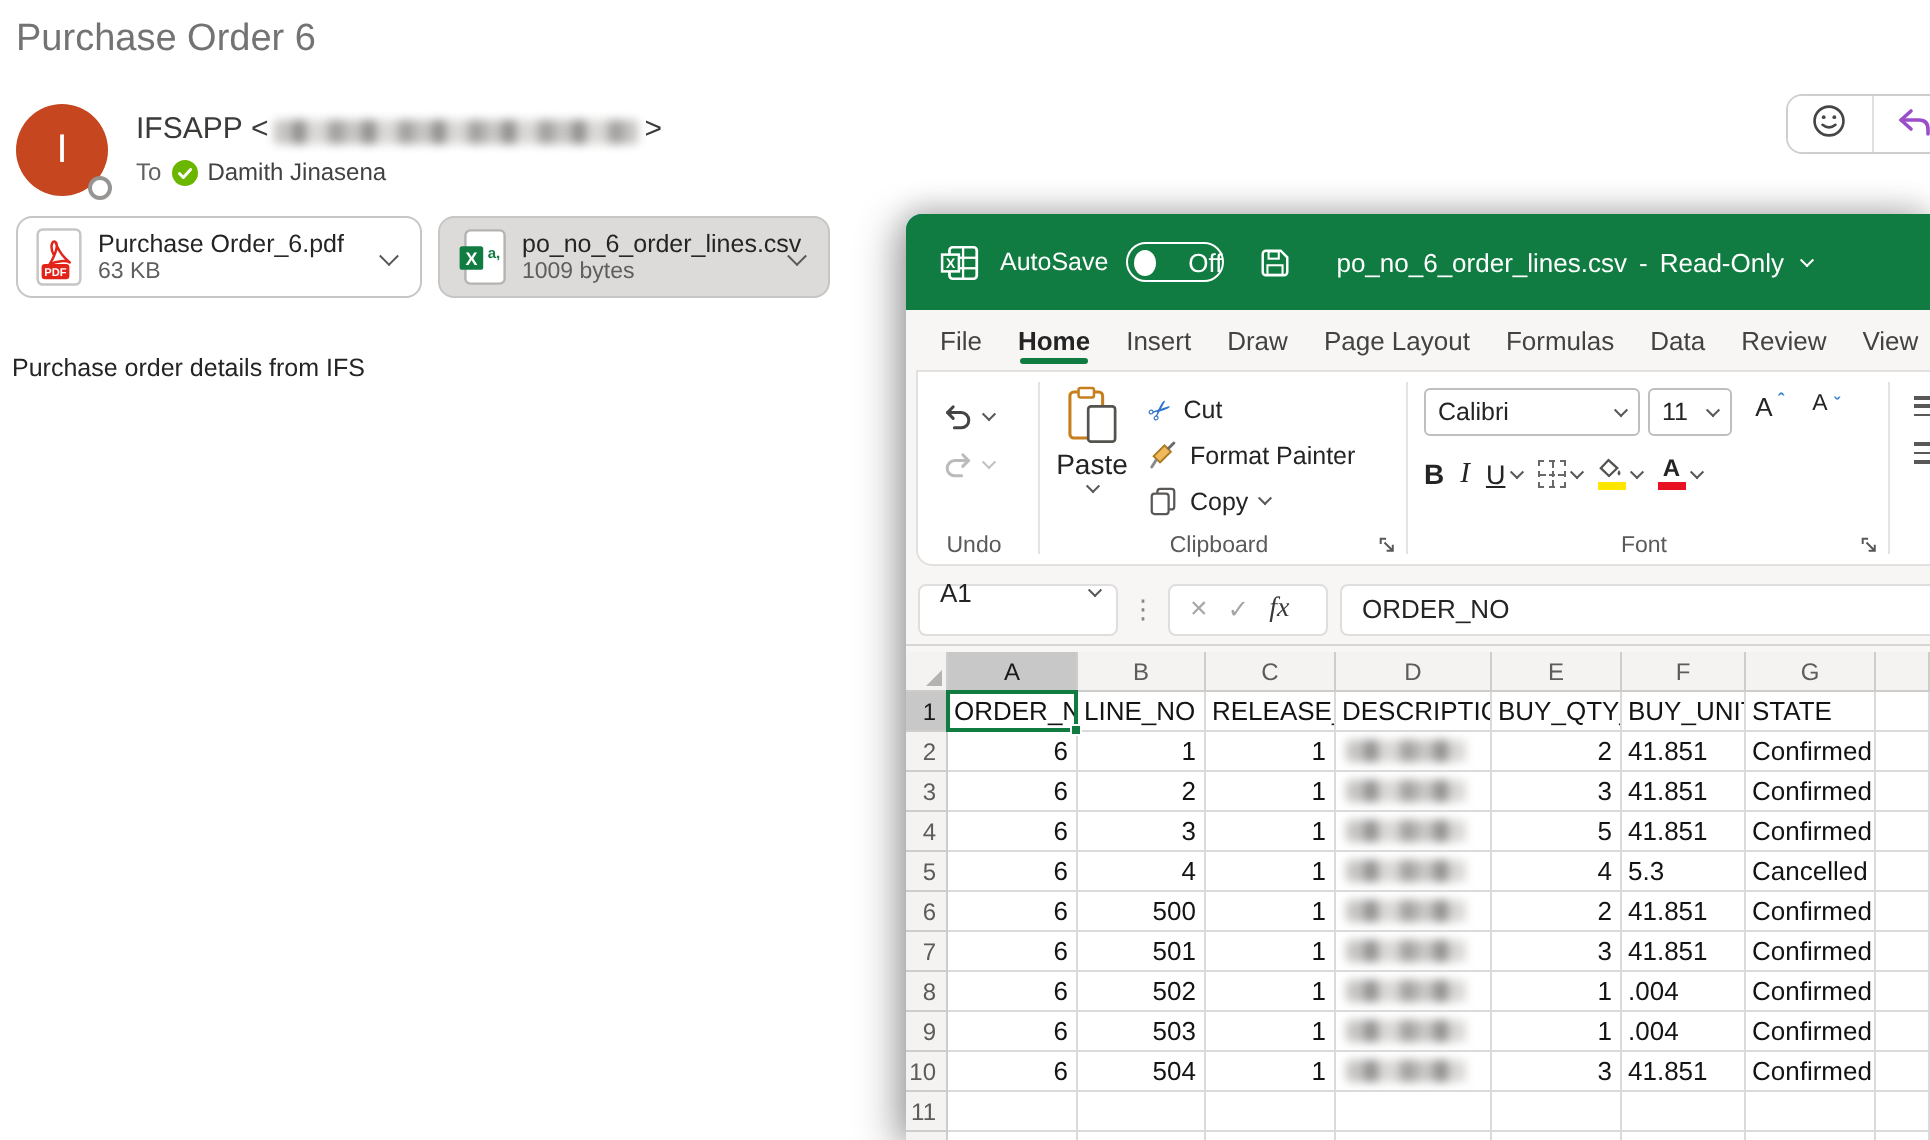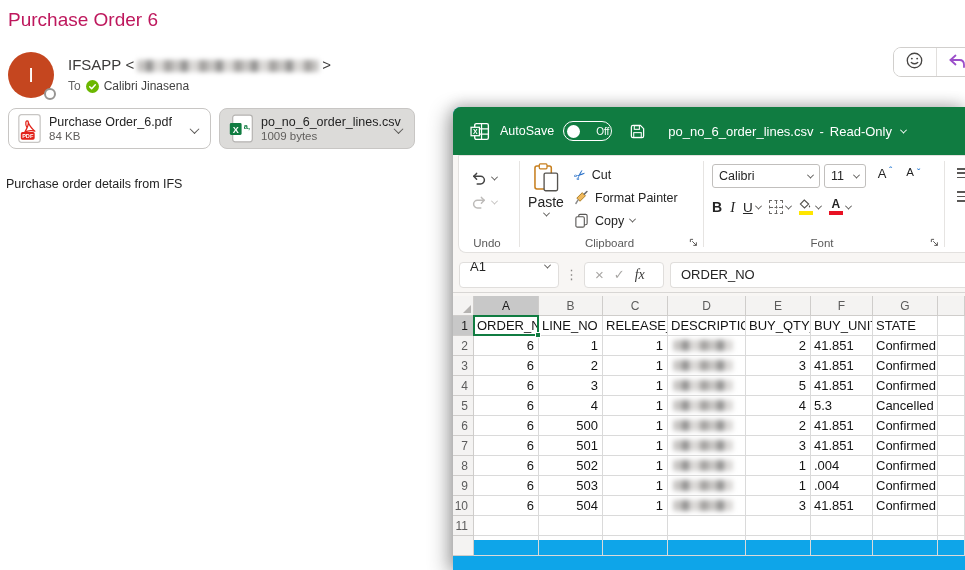--- a/index.html
+++ b/index.html
@@ -1,20 +1,20 @@
 <!DOCTYPE html>
 <html style="--excel-green: #107C41; --selection-green: #107C41; --avatar-orange: #C5461F; --presence-green: #6BB700; --reply-purple: #9B4EC9; --pdf-red: #E2231A; --fill-yellow: #FFE600; --font-red: #E81123;"><head>
 <meta charset="utf-8">
 <style>
   * { margin:0; padding:0; box-sizing:border-box; }
   html,body { width:965px; height:570px; overflow:hidden; background:#fff;
     font-family:"Liberation Sans", sans-serif; position:relative; }
 
   
-  .subject { position:absolute; left:8px; top:9px; font-size:19px; color:#be185d; }
+  .subject { position:absolute; left:8px; top:9px; font-size:19px; color:#737373; }
   .react-bar { position:absolute; top:47px; right:-14px; width:86px; height:30px;
     background:#fff; border:1px solid #d1cfcd; border-radius:8px; display:flex; overflow:hidden; }
   .react-btn { flex:1; display:flex; align-items:center; justify-content:center; background:#fff; border:none; }
   .react-btn + .react-btn { border-left:1px solid #e1dfdd; }
 
   .avatar { position:absolute; left:8px; top:52px; width:46px; height:46px; border-radius:50%;
     background:var(--avatar-orange); color:#fff; font-size:20px; display:flex; align-items:center; justify-content:center; }
   .presence { position:absolute; right:-2px; bottom:-2px; width:12px; height:12px; border-radius:50%;
     background:#fff; border:2px solid #979593; }
 
@@ -53,21 +53,21 @@
   .excel-window { position:absolute; left:453px; top:107px; width:512px; height:463px;
     border-radius:8px 0 0 0; overflow:hidden; background:#0ea5e9;
     box-shadow:-6px 4px 20px rgba(0,0,0,.30), 0 -3px 14px rgba(0,0,0,.18); }
 
   .xl-titlebar { height:48px; background:var(--excel-green); display:flex; align-items:center;
     padding-left:17px; gap:9px; color:#fff; }
   .autosave-label { font-size:12.5px; }
   .toggle { width:49px; height:20px; border:1.5px solid #fff; border-radius:11px;
     display:flex; align-items:center; flex:none; }
   .knob { width:13px; height:13px; background:#fff; border-radius:50%; margin-left:3px; }
-  .toggle-label { font-size:10px; margin-left:16px; }
+  .toggle-label { font-size:13px; margin-left:16px; }
   .doc-title { margin-left:13px; font-size:13px; display:flex; align-items:center; gap:6px; white-space:nowrap; }
   .doc-title .chev { margin-left:3px; }
 
   .xl-tabs { height:30px; background:#f8f6f4; display:flex; align-items:center; gap:18px;
     padding-left:17px; font-size:13px; color:#424242; white-space:nowrap; overflow:hidden; }
   .tab { position:relative; height:100%; display:flex; align-items:center; flex:none; }
   .tab.active { color:#242424; font-weight:700; }
   .tab.active::after { content:''; position:absolute; left:1px; right:1px; bottom:3px; height:3px;
     border-radius:2px; background:var(--excel-green); }
 
@@ -187,35 +187,35 @@
 </div>
 
 <div class="to-row">
   <span>To</span>
   <span style="display:flex;">
     <svg width="13" height="13" viewBox="0 0 14 14">
         <circle cx="7" cy="7" r="7" fill="#6BB700"></circle>
         <path d="M4 7.3 L6.1 9.4 L10 5.1" stroke="#fff" stroke-width="1.6" fill="none" stroke-linecap="round" stroke-linejoin="round"></path>
       </svg>
   </span>
-  <span class="recipient">Calibri Jinasena</span>
+  <span class="recipient">Damith Jinasena</span>
 </div>
 
 <div class="chip chip-pdf">
   <span class="chip-icon">
     <svg width="23" height="29" viewBox="0 0 22 28">
         <rect x="0.7" y="0.7" width="20.6" height="26.6" rx="2.5" fill="#fff" stroke="#c8c6c4" stroke-width="1.2"></rect>
         <path d="M8.5 13 C6.5 9.5 7.5 5.5 9.3 6.8 C11 8 9 13.5 6.5 17.5 C10 15.8 14.5 15.5 16.2 16.6 C13.5 14.5 10.5 10.5 9.3 6.8" fill="none" stroke="#E2231A" stroke-width="1.2" stroke-linejoin="round"></path>
         <rect x="2.6" y="17.4" width="13.4" height="7.4" rx="1.6" fill="#E2231A"></rect>
         <text x="9.3" y="23" font-size="5.4" fill="#fff" text-anchor="middle" font-weight="bold" font-family="Liberation Sans, sans-serif">PDF</text>
       </svg>
   </span>
   <span class="chip-text">
     <span class="chip-name">Purchase Order_6.pdf</span>
-    <span class="chip-size">84 KB</span>
+    <span class="chip-size">63 KB</span>
   </span>
   <span class="chip-chev"><span class="chev"></span></span>
 </div>
 
 <div class="chip chip-csv">
   <span class="chip-icon">
     <svg width="24" height="29" viewBox="0 0 24 28">
         <rect x="3.7" y="0.7" width="19.6" height="26.6" rx="2.5" fill="#fff" stroke="#b5b3b1" stroke-width="1.2"></rect>
         <text x="18" y="14.5" font-size="7.5" fill="#107C41" font-weight="bold" text-anchor="middle" font-family="Liberation Sans, sans-serif">a,</text>
         <rect x="0.8" y="8.6" width="11.8" height="11.8" rx="1.3" fill="#107C41"></rect>
@@ -257,20 +257,31 @@
         </svg>
     </span>
     <span class="doc-title">
       <span>po_no_6_order_lines.csv</span>
       <span>-</span>
       <span>Read-Only</span>
       <span class="chev sm white"></span>
     </span>
   </div>
 
+  <div class="xl-tabs" id="ribbon-tabs">
+      <div class="tab">File</div>
+      <div class="tab active">Home</div>
+      <div class="tab">Insert</div>
+      <div class="tab">Draw</div>
+      <div class="tab">Page Layout</div>
+      <div class="tab">Formulas</div>
+      <div class="tab">Data</div>
+      <div class="tab">Review</div>
+      <div class="tab">View</div>
+    </div>
 
   <div class="xl-ribbon">
     <div class="ribbon-card">
 
       <div class="rgroup g-undo">
         <div class="undo-row">
           <svg width="16" height="16" viewBox="0 0 16 16">
               <path d="M2.8 6.3 H9.6 a3.8 3.8 0 0 1 0 7.6 H6.2" stroke="#444" fill="none" stroke-width="1.5" stroke-linecap="round"></path>
               <path d="M5.6 3.4 L2.8 6.3 L5.6 9.2" stroke="#444" fill="none" stroke-width="1.5" stroke-linecap="round" stroke-linejoin="round"></path>
             </svg>

